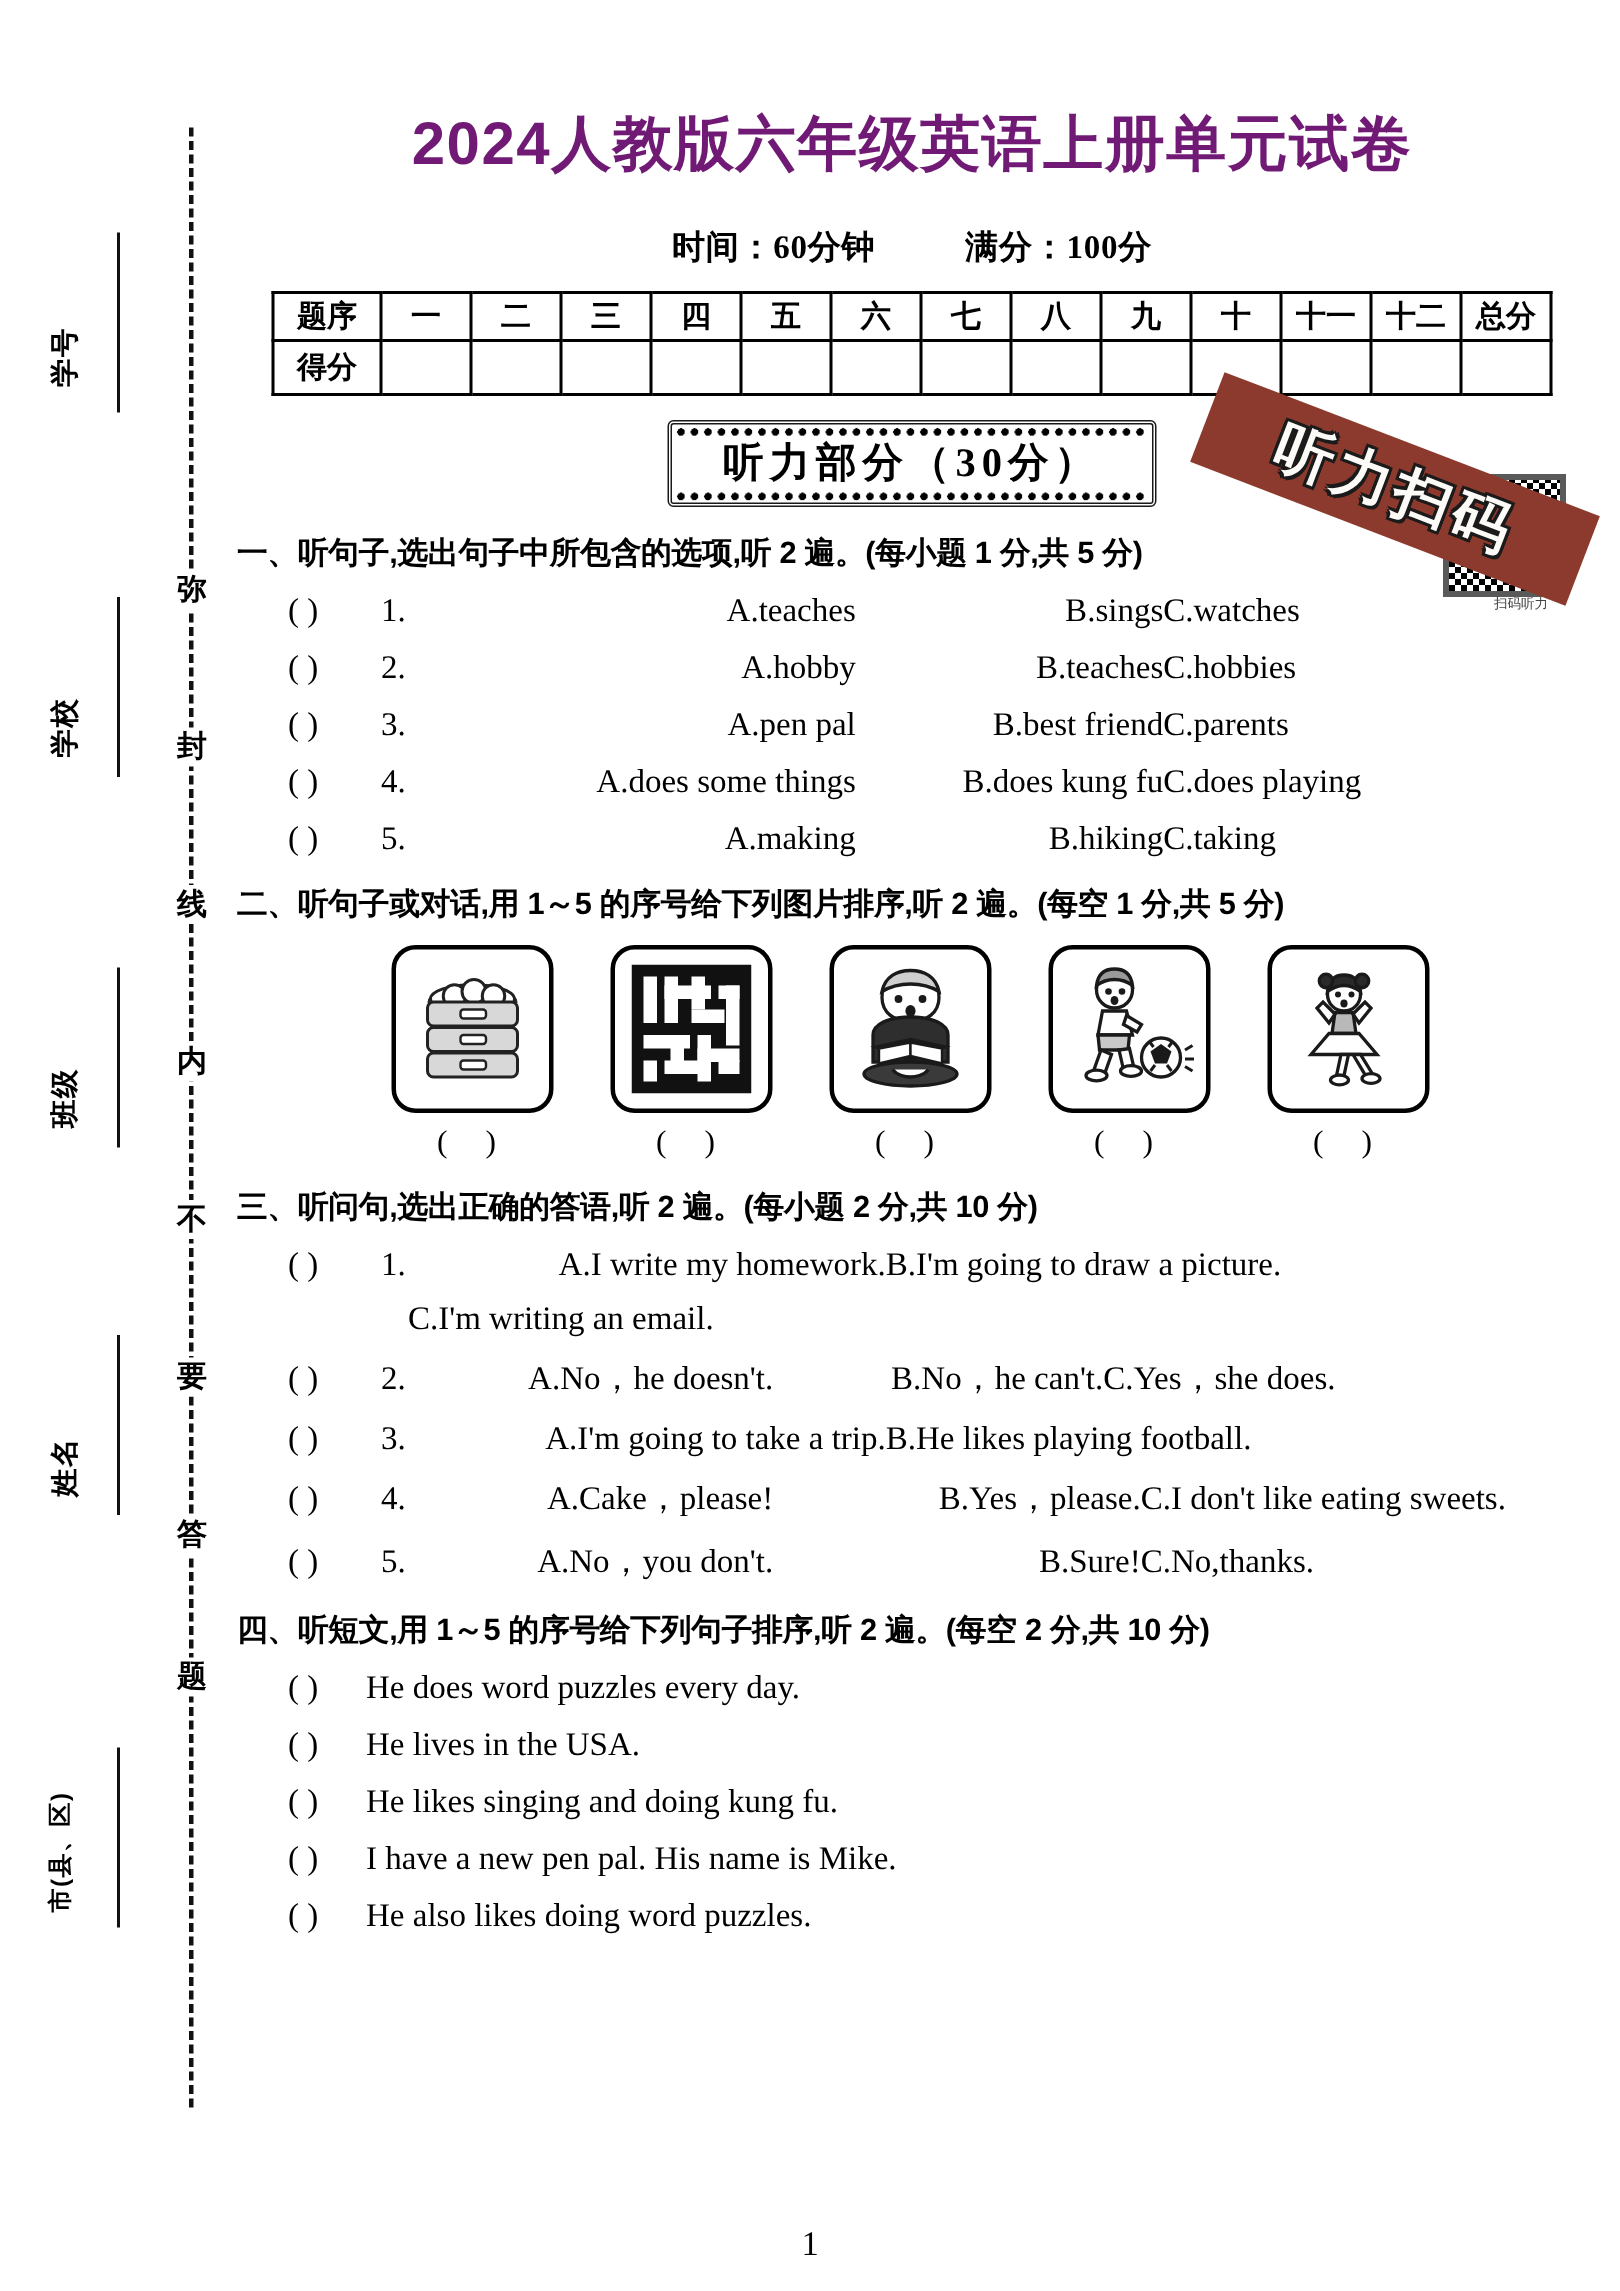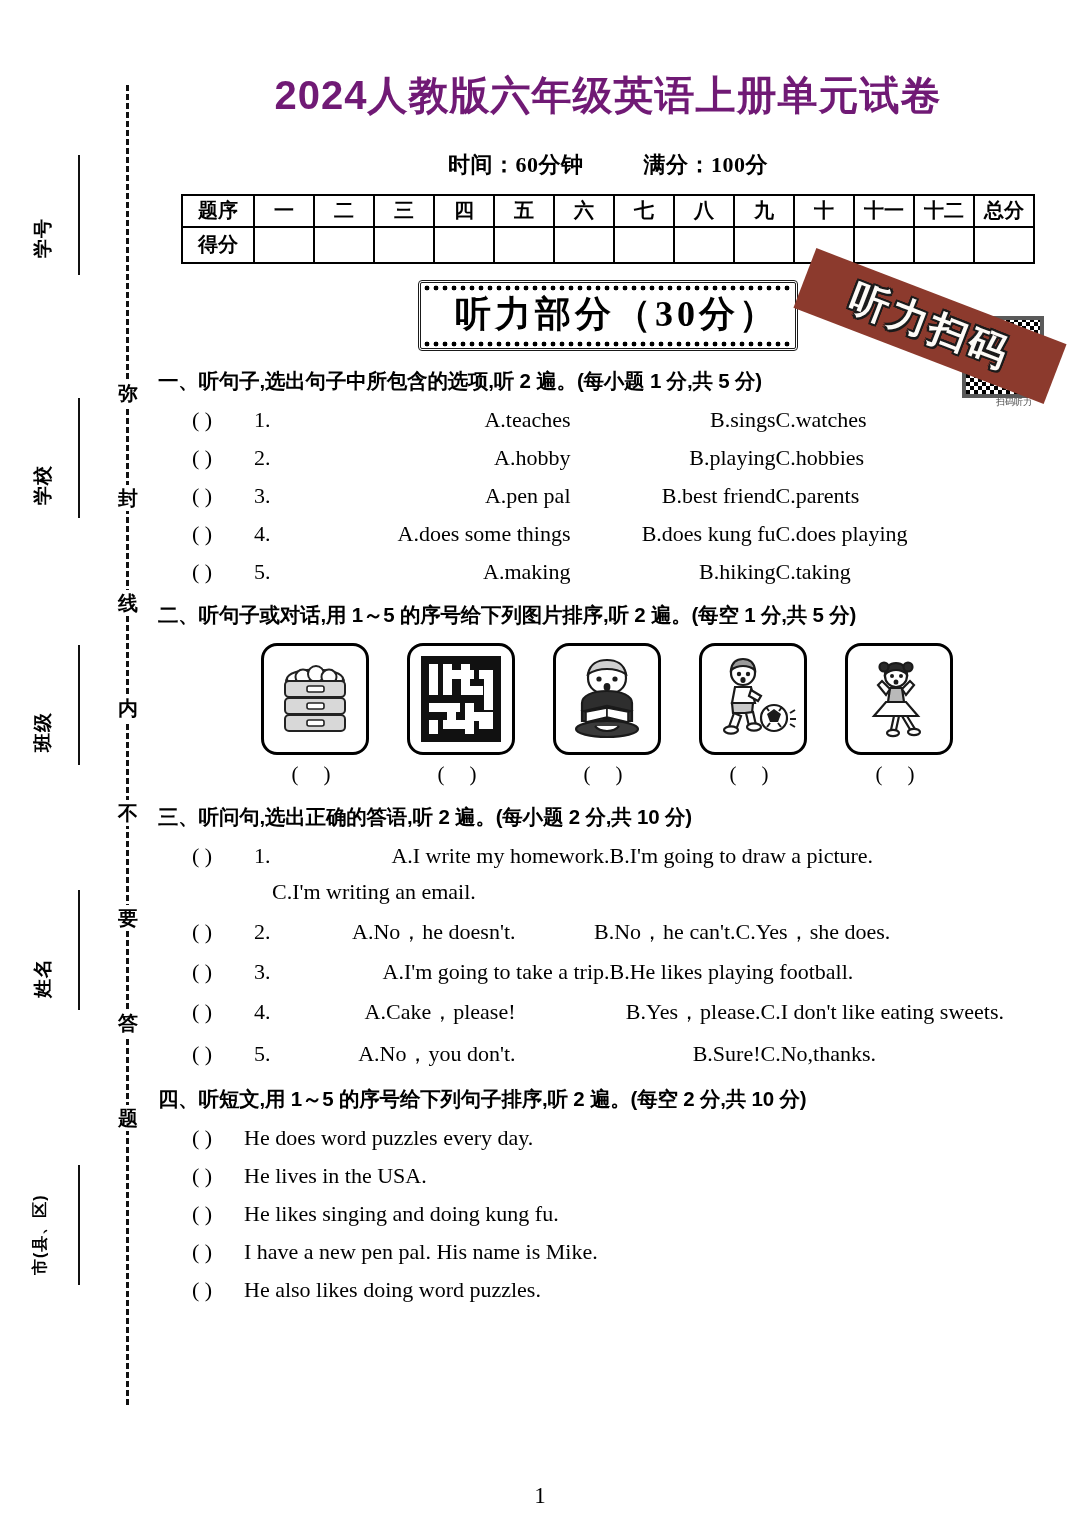--- a/index.html
+++ b/index.html
@@ -121,24 +121,24 @@
   
   .listening-box-wrap {
     display: flex;
     justify-content: center;
     margin-top: 16px;
   }
   .listening-box {
     position: relative;
     border: 3px double #1a1a1a;
     border-radius: 4px;
-    padding: 7px 16px 9px 34px;
-    font-family: "Liberation Serif", "DejaVu Serif", serif;
-    font-weight: 700;
-    font-size: 36px;
+    padding: 7px 34px 9px 34px;
+    font-family: "Liberation Serif", "DejaVu Serif", serif;
+    font-weight: 700;
+    font-size: 27px;
     letter-spacing: 4px;
     background: #fff;
   }
   .listening-box::before,
   .listening-box::after {
     content: "";
     position: absolute;
     left: 2px; right: 2px;
     height: 7px;
     background-image: radial-gradient(circle at 4px 4px, #000 2.4px, transparent 2.6px);
@@ -233,21 +233,21 @@
     flex: none;
     letter-spacing: 0;
   }
   .q-num { flex: none; }
   .q-opt { display: inline-block; text-align: right; }
 
   
   .cols-1 .opt-a { width: 300px; }
   .cols-1 .opt-b { width: 205px; }
 
-  .cols-3 .opt-a { width: 320px; margin-left: 19px; }
+  .cols-3 .opt-a { width: 320px; }
   .q-cont {
     padding-left: 114px;
     margin-top: 10px;
     font-family: "Liberation Serif", "DejaVu Serif", serif;
     font-size: 22px;
   }
   .q-sentence {
     font-family: "Liberation Serif", "DejaVu Serif", serif;
     font-size: 22px;
   }
@@ -389,21 +389,21 @@
         <span class="q-num">1.</span>
         <span class="q-opt opt-a">A.teaches</span>
         <span class="q-opt opt-b">B.sings</span>
         <span class="q-opt opt-c">C.watches</span>
       </div>
 
       <div class="q-row">
         <span class="q-paren">(        )</span>
         <span class="q-num">2.</span>
         <span class="q-opt opt-a">A.hobby</span>
-        <span class="q-opt opt-b">B.playing</span>
+        <span class="q-opt opt-b">B.teaches</span>
         <span class="q-opt opt-c">C.hobbies</span>
       </div>
 
       <div class="q-row">
         <span class="q-paren">(        )</span>
         <span class="q-num">3.</span>
         <span class="q-opt opt-a">A.pen pal</span>
         <span class="q-opt opt-b">B.best friend</span>
         <span class="q-opt opt-c">C.parents</span>
       </div>

